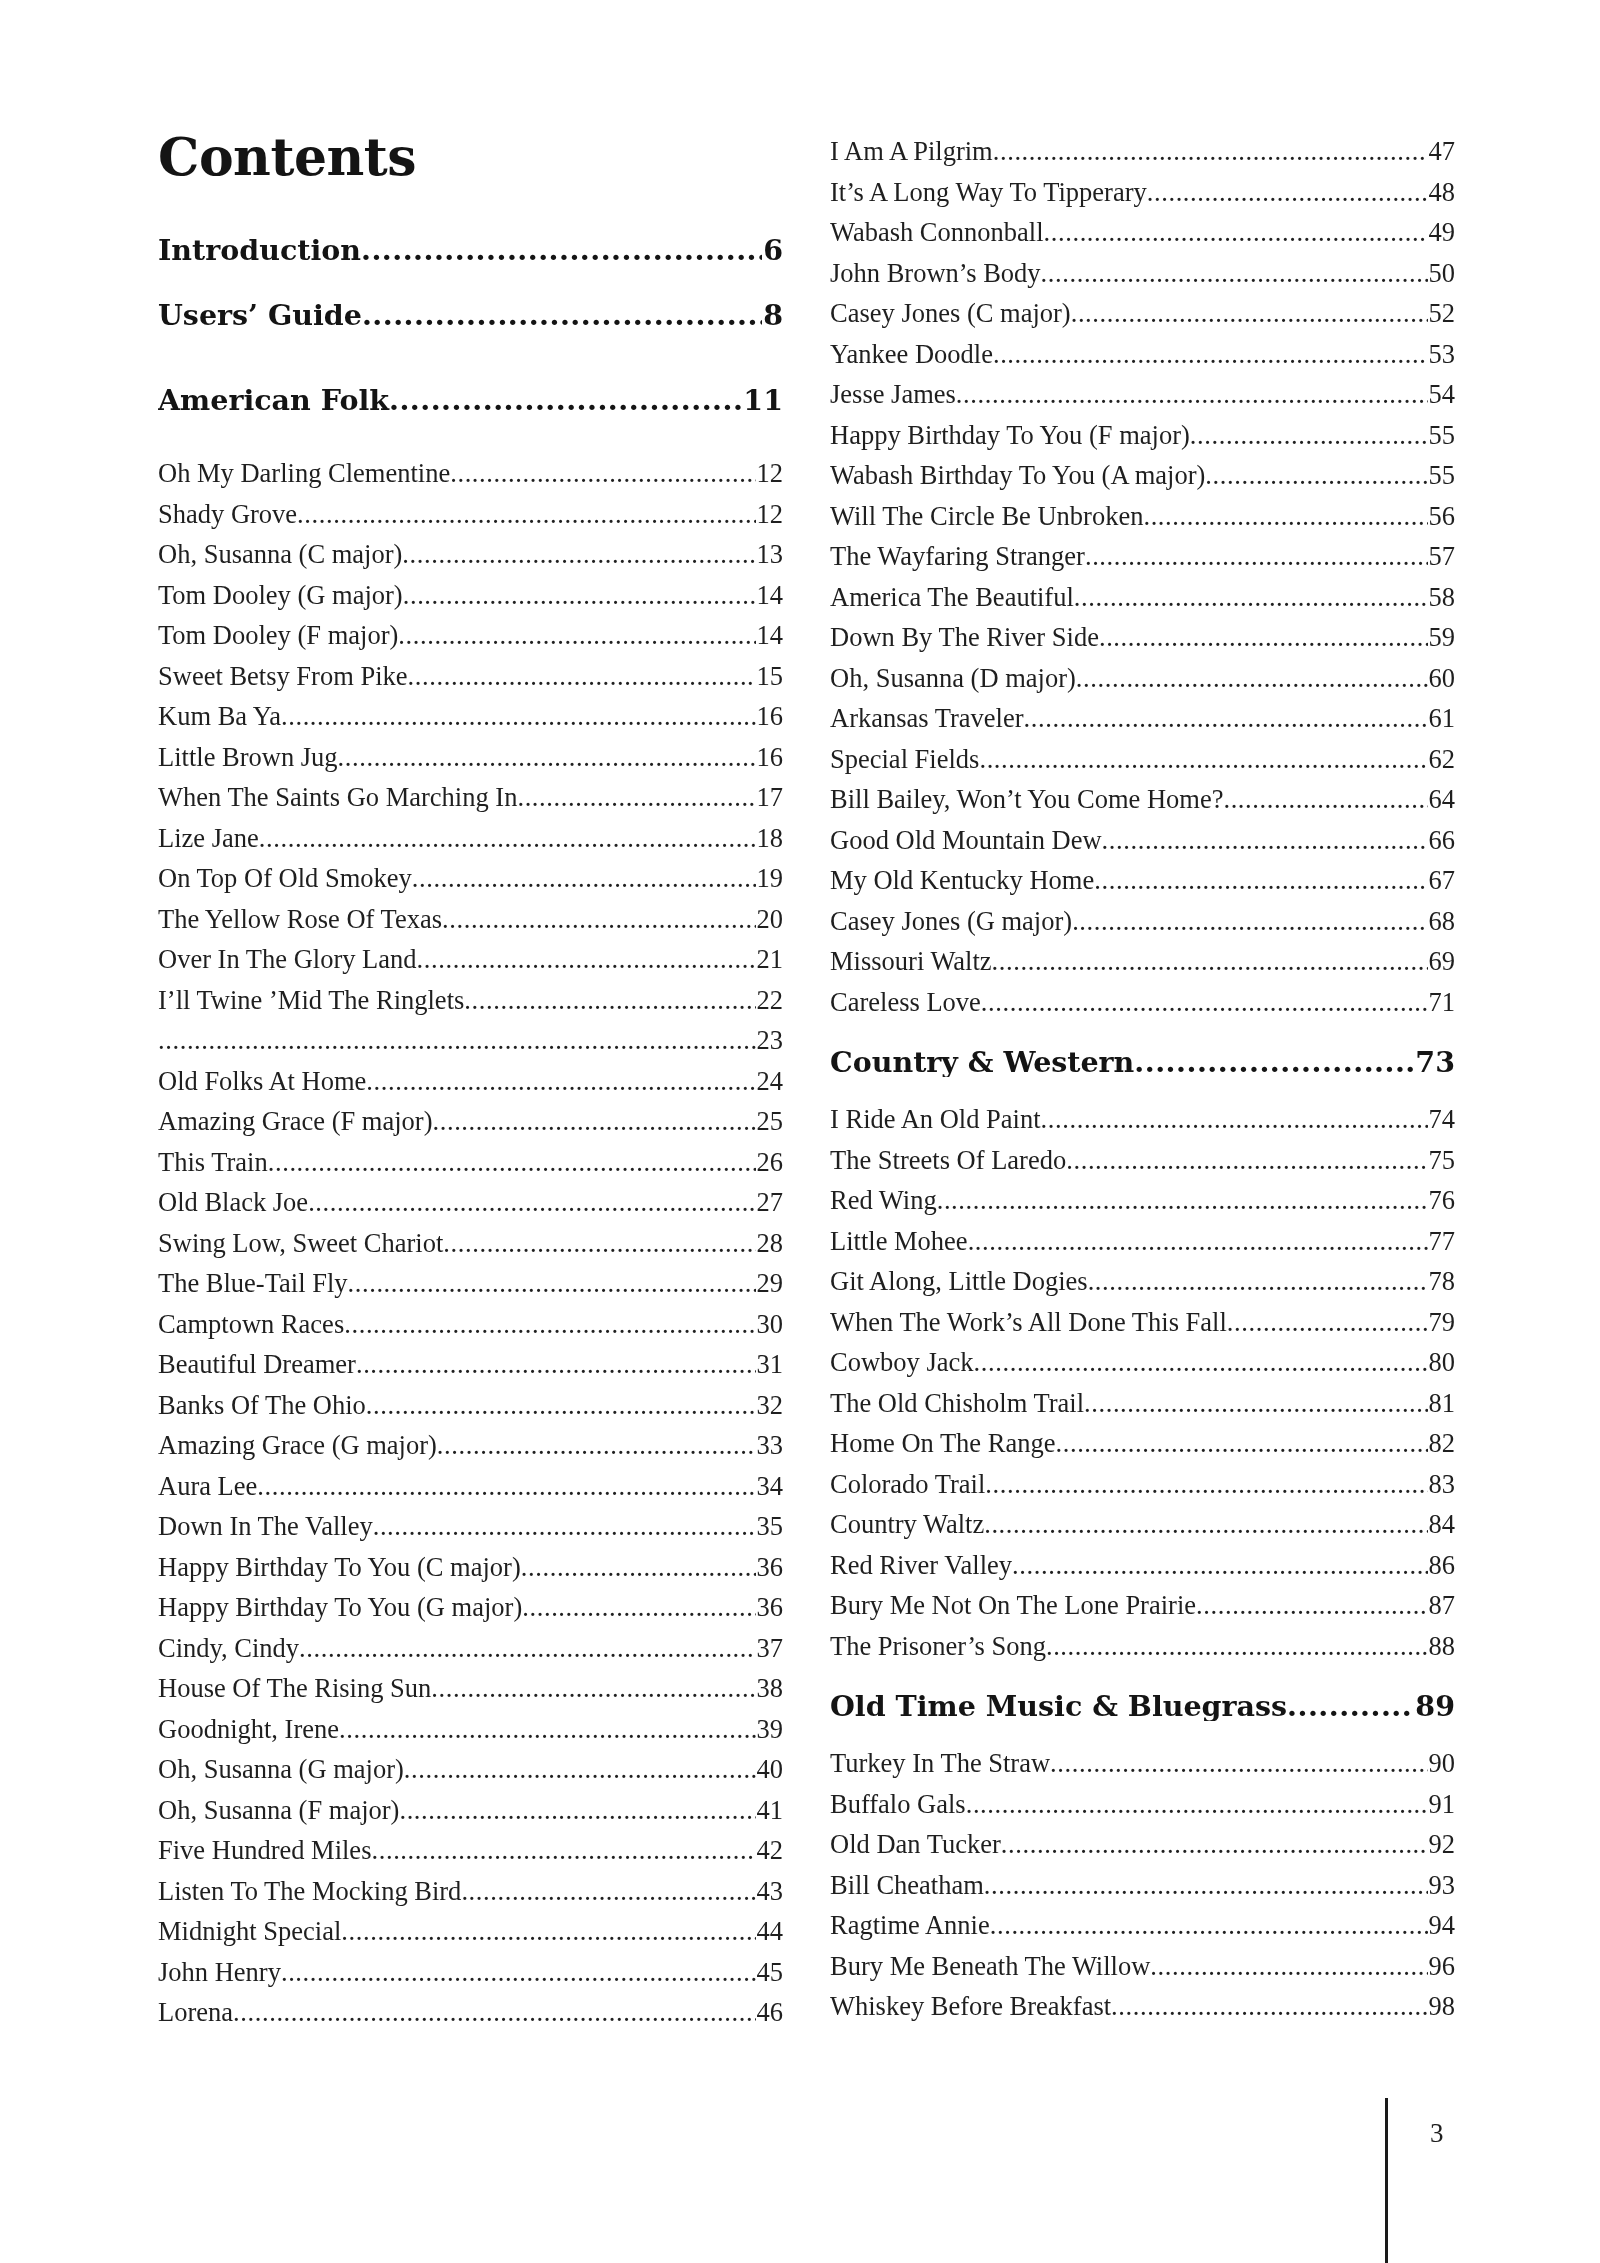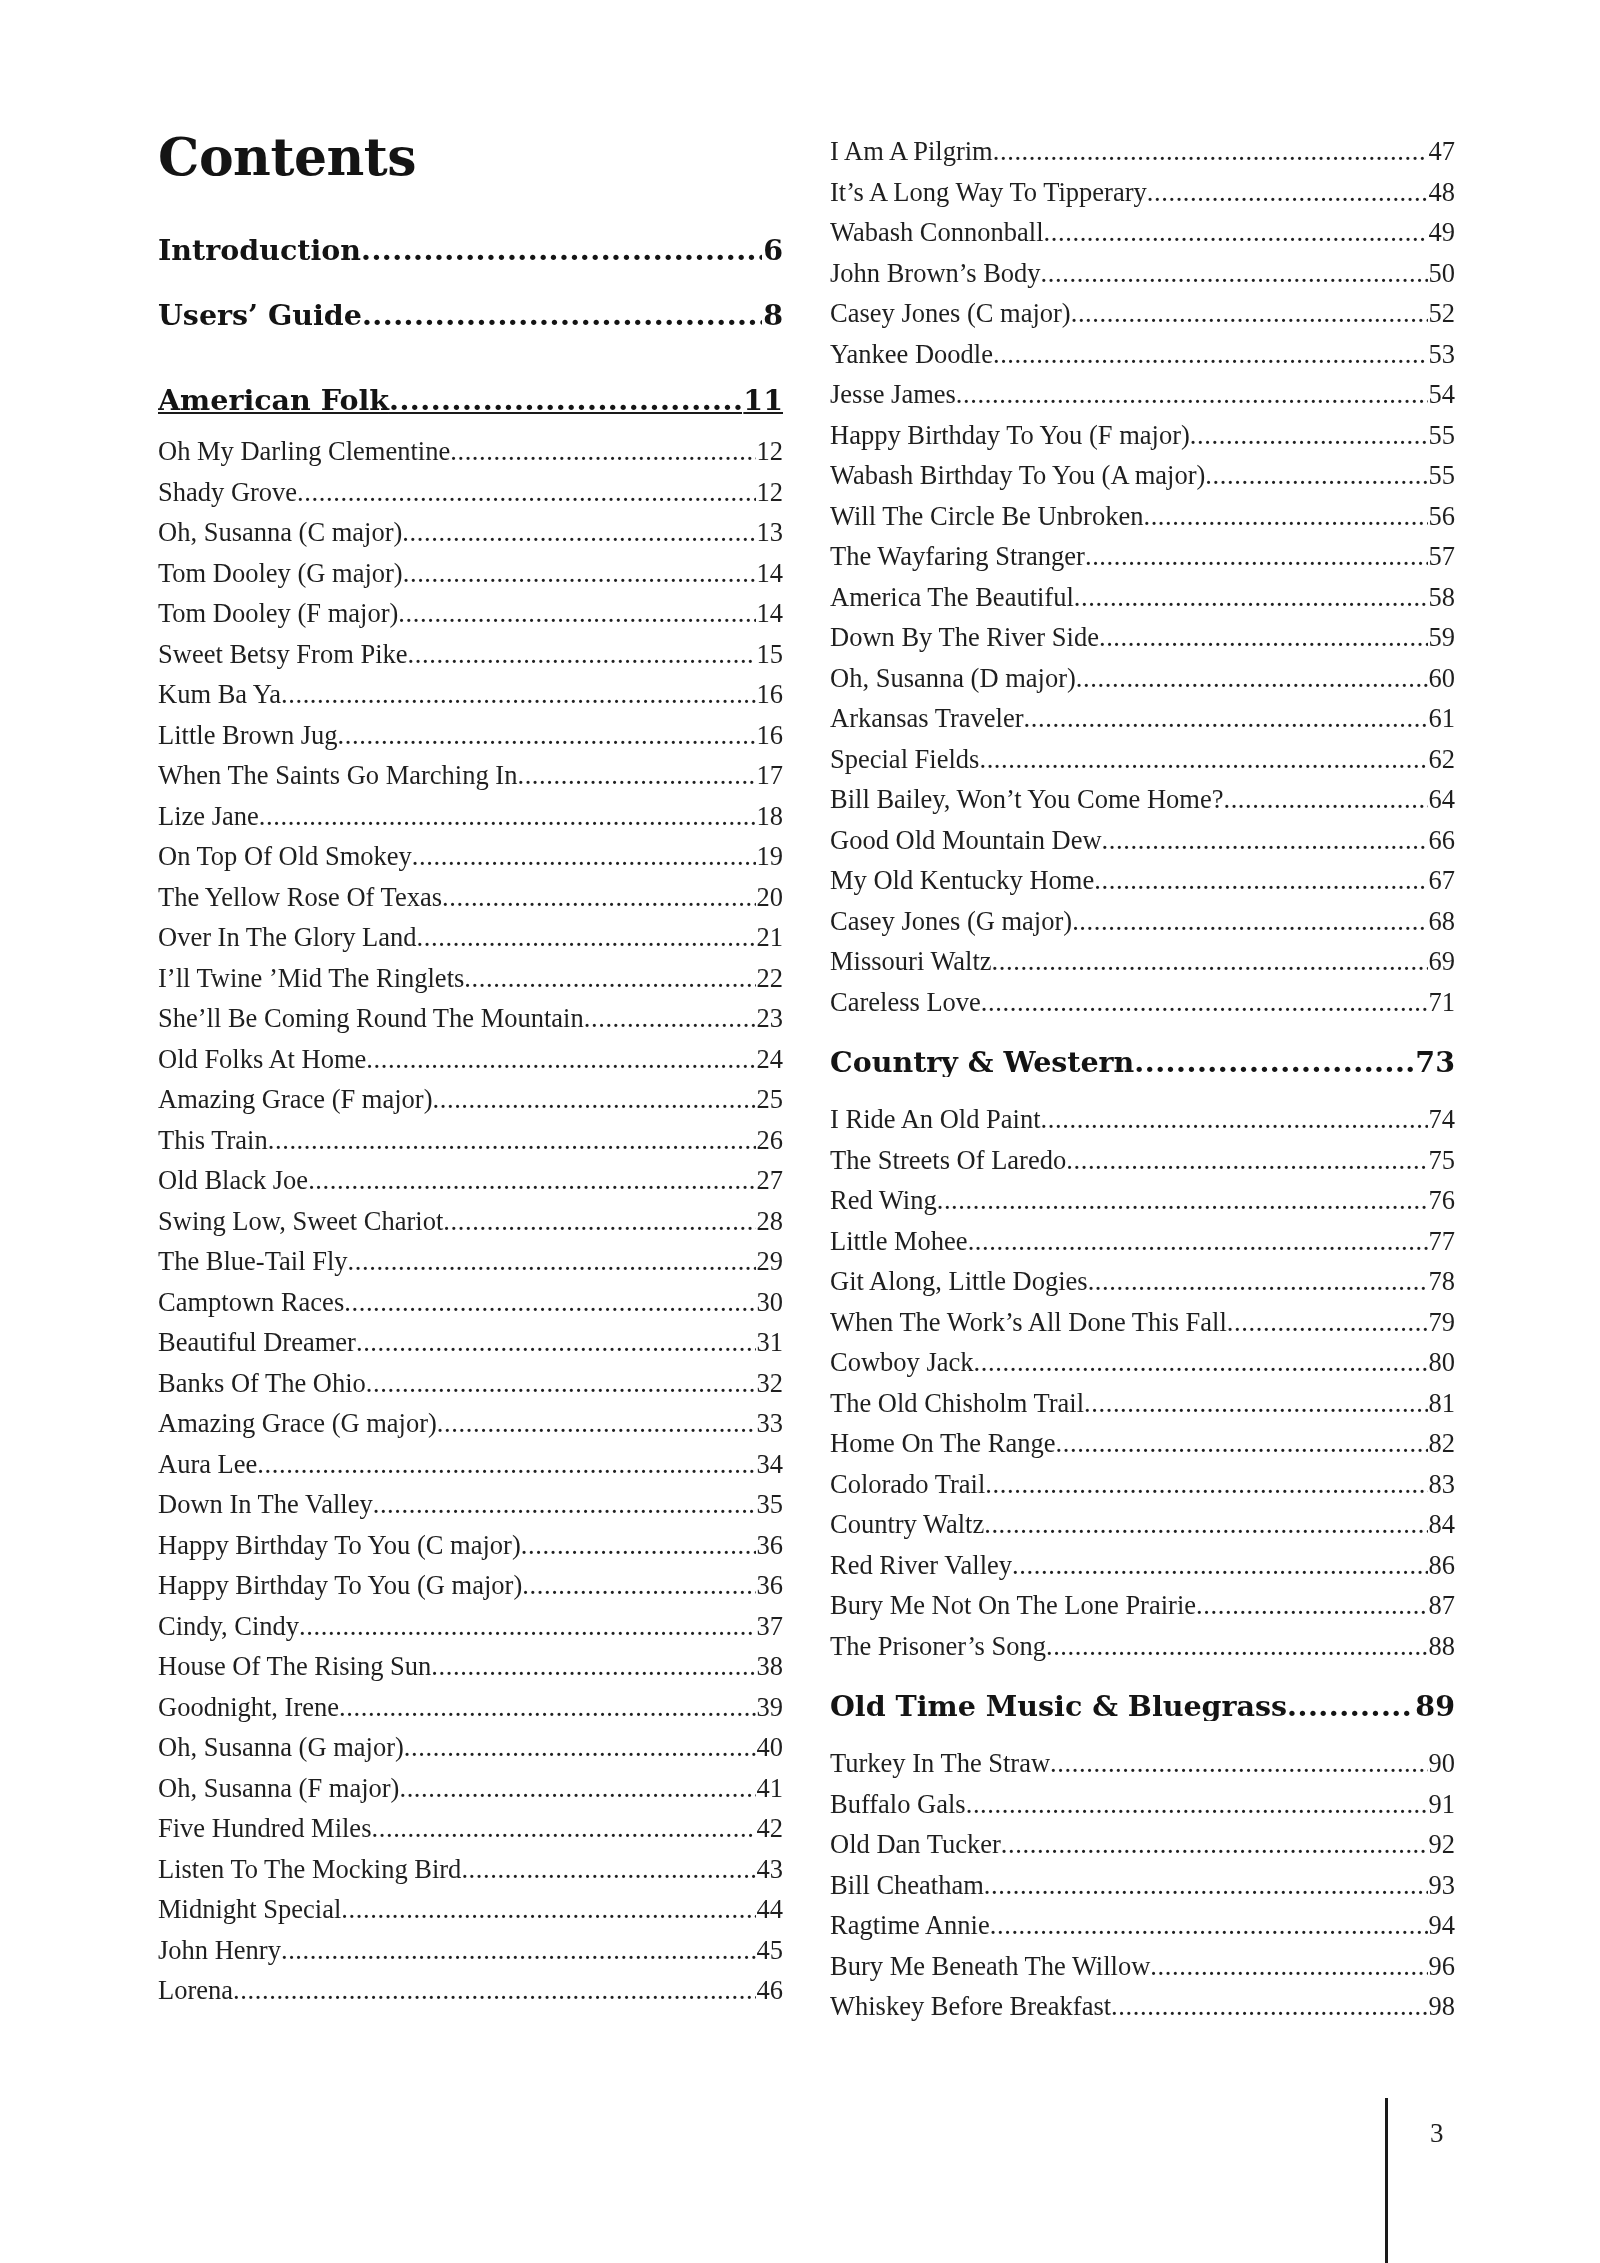--- a/index.html
+++ b/index.html
@@ -130,21 +130,21 @@
         </div>
         <div class="sec-wrap" style="margin-bottom: 56px;">
           <div class="sec">
             <span class="lbl">Users’ Guide</span>
             <span class="dots"> ..........................................................................................</span>
             <span class="pg">8</span>
           </div>
         </div>
       </div>
     <div id="left-sections">
-        <div class="sec-wrap" style="margin-bottom: 16px; text-decoration: underline;">
+        <div class="sec-wrap" style="margin-bottom: 38px;">
           <div class="sec">
             <span class="lbl">American Folk</span>
             <span class="dots"> ..........................................................................................</span>
             <span class="pg">11</span>
           </div>
         </div>
         <div class="group">
           <div class="entry">
             <span class="lbl">Oh My Darling Clementine</span>
             <span class="dots">........................................................................................................................</span>
@@ -209,21 +209,20 @@
             <span class="lbl">Over In The Glory Land</span>
             <span class="dots">........................................................................................................................</span>
             <span class="pg">21</span>
           </div>
           <div class="entry">
             <span class="lbl">I’ll Twine ’Mid The Ringlets</span>
             <span class="dots">........................................................................................................................</span>
             <span class="pg">22</span>
           </div>
           <div class="entry">
-            <span class="lbl">She’ll Be Coming Round The Mountain</span>
             <span class="dots">........................................................................................................................</span>
             <span class="pg">23</span>
           </div>
           <div class="entry">
             <span class="lbl">Old Folks At Home</span>
             <span class="dots">........................................................................................................................</span>
             <span class="pg">24</span>
           </div>
           <div class="entry">
             <span class="lbl">Amazing Grace (F major)</span>

